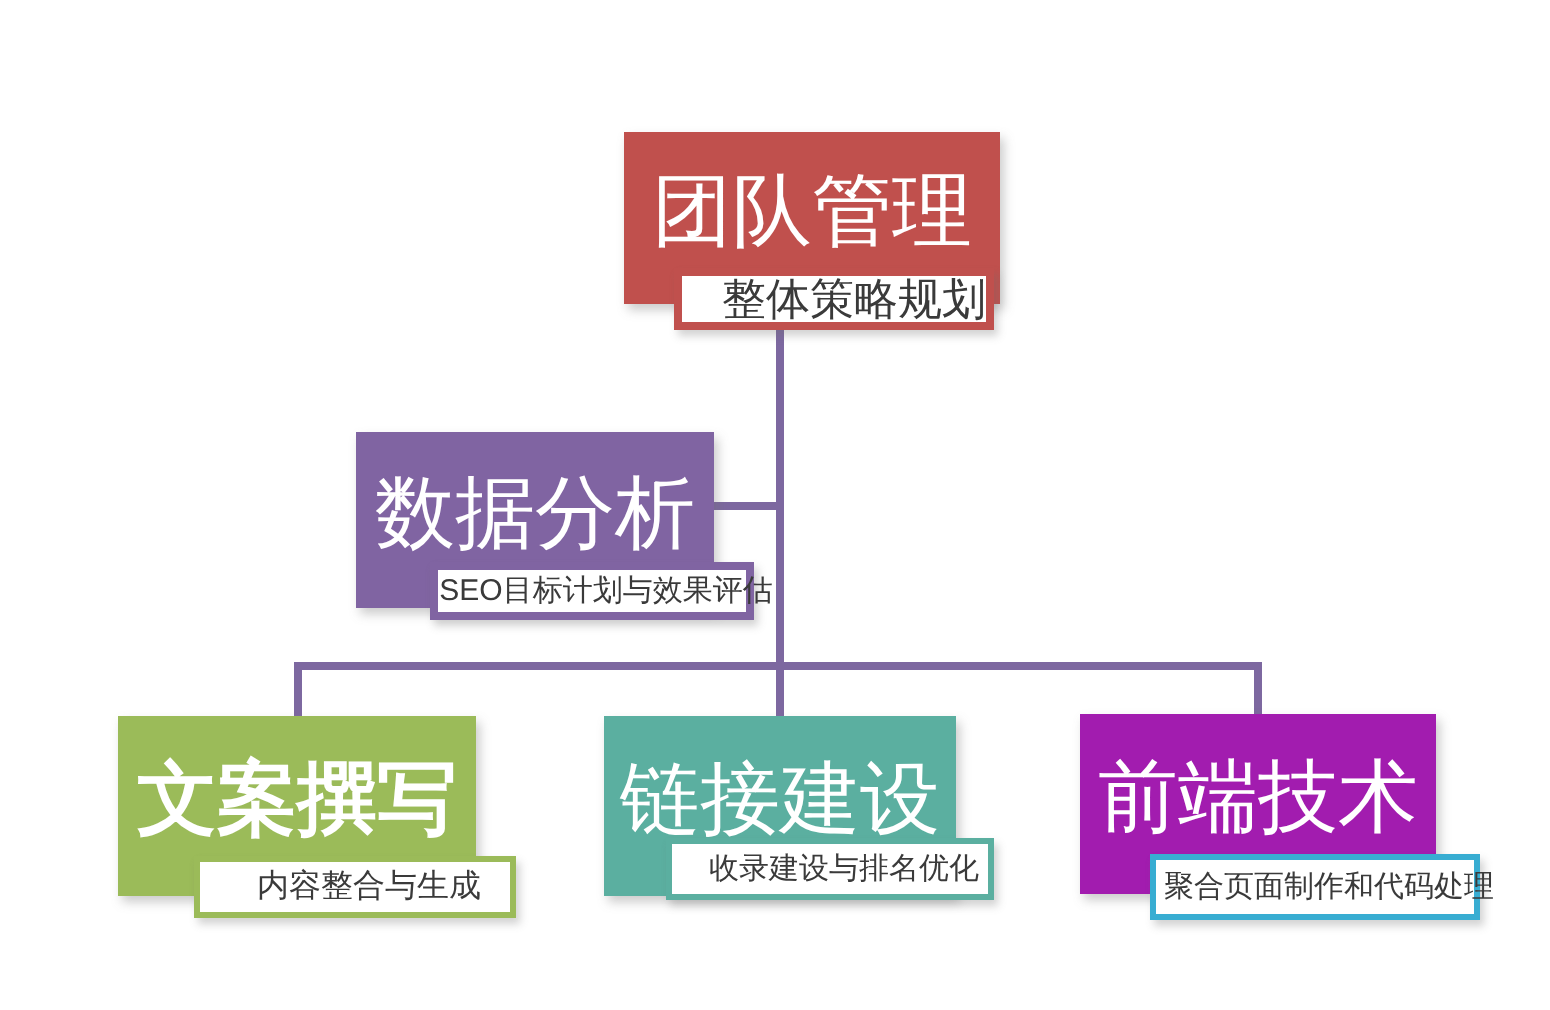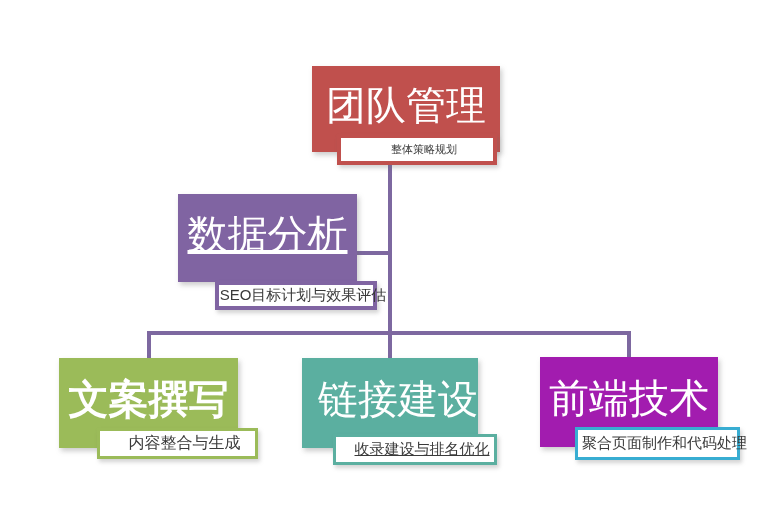--- a/index.html
+++ b/index.html
@@ -34,30 +34,30 @@
     font-size: 16px;
     white-space: nowrap;
     box-sizing: border-box;
     padding-left: 14px;
     border-style: solid;
     box-shadow: 2px 3px 4px rgba(110,110,110,0.30);
   }
 
   
   .team-main  { left: 300px; top:  66px; width: 188px; height: 86px; margin-left: 12px; }
-  .team-sub   { left: 337px; top: 134px; width: 160px; height: 31px; border-width: 4px; font-size: 11px; }
+  .team-sub   { left: 337px; top: 134px; width: 160px; height: 31px; border-width: 4px; font-size: 22px; justify-content: flex-end; }
 
-  .data-main  { left: 178px; top: 194px; width: 179px; height: 88px; text-decoration: underline; }
+  .data-main  { left: 178px; top: 216px; width: 179px; height: 88px; }
   .data-sub   { left: 215px; top: 281px; width: 162px; height: 29px; border-width: 4px; font-size: 15px; justify-content: center; }
 
   .copy-main  { left:  59px; top: 358px; width: 179px; height: 90px; }
   .copy-sub   { left:  97px; top: 428px; width: 161px; height: 31px; border-width: 3px; }
 
-  .link-main  { left: 302px; top: 358px; width: 176px; height: 90px; justify-content: flex-end; }
-  .link-sub   { left: 333px; top: 434px; width: 164px; height: 31px; border-width: 3px; font-size: 15px; text-decoration: underline; }
+  .link-main  { left: 302px; top: 358px; width: 176px; height: 90px; }
+  .link-sub   { left: 333px; top: 419px; width: 164px; height: 31px; border-width: 3px; font-size: 15px; }
 
   .front-main { left: 540px; top: 357px; width: 178px; height: 90px; }
   .front-sub  { left: 575px; top: 427px; width: 165px; height: 33px; border-width: 3px; font-size: 15px; }
 
   
   .conn-v-center { left: 388px; top: 165px; width: 4px;  height: 193px; }
   .conn-h-data   { left: 357px; top: 251px; width: 33px;  height: 4px; }
   .conn-h-main   { left: 147px; top: 331px; width: 484px; height: 4px; }
   .conn-v-left   { left: 147px; top: 331px; width: 4px;  height: 27px; }
   .conn-v-right  { left: 627px; top: 331px; width: 4px;  height: 26px; }

